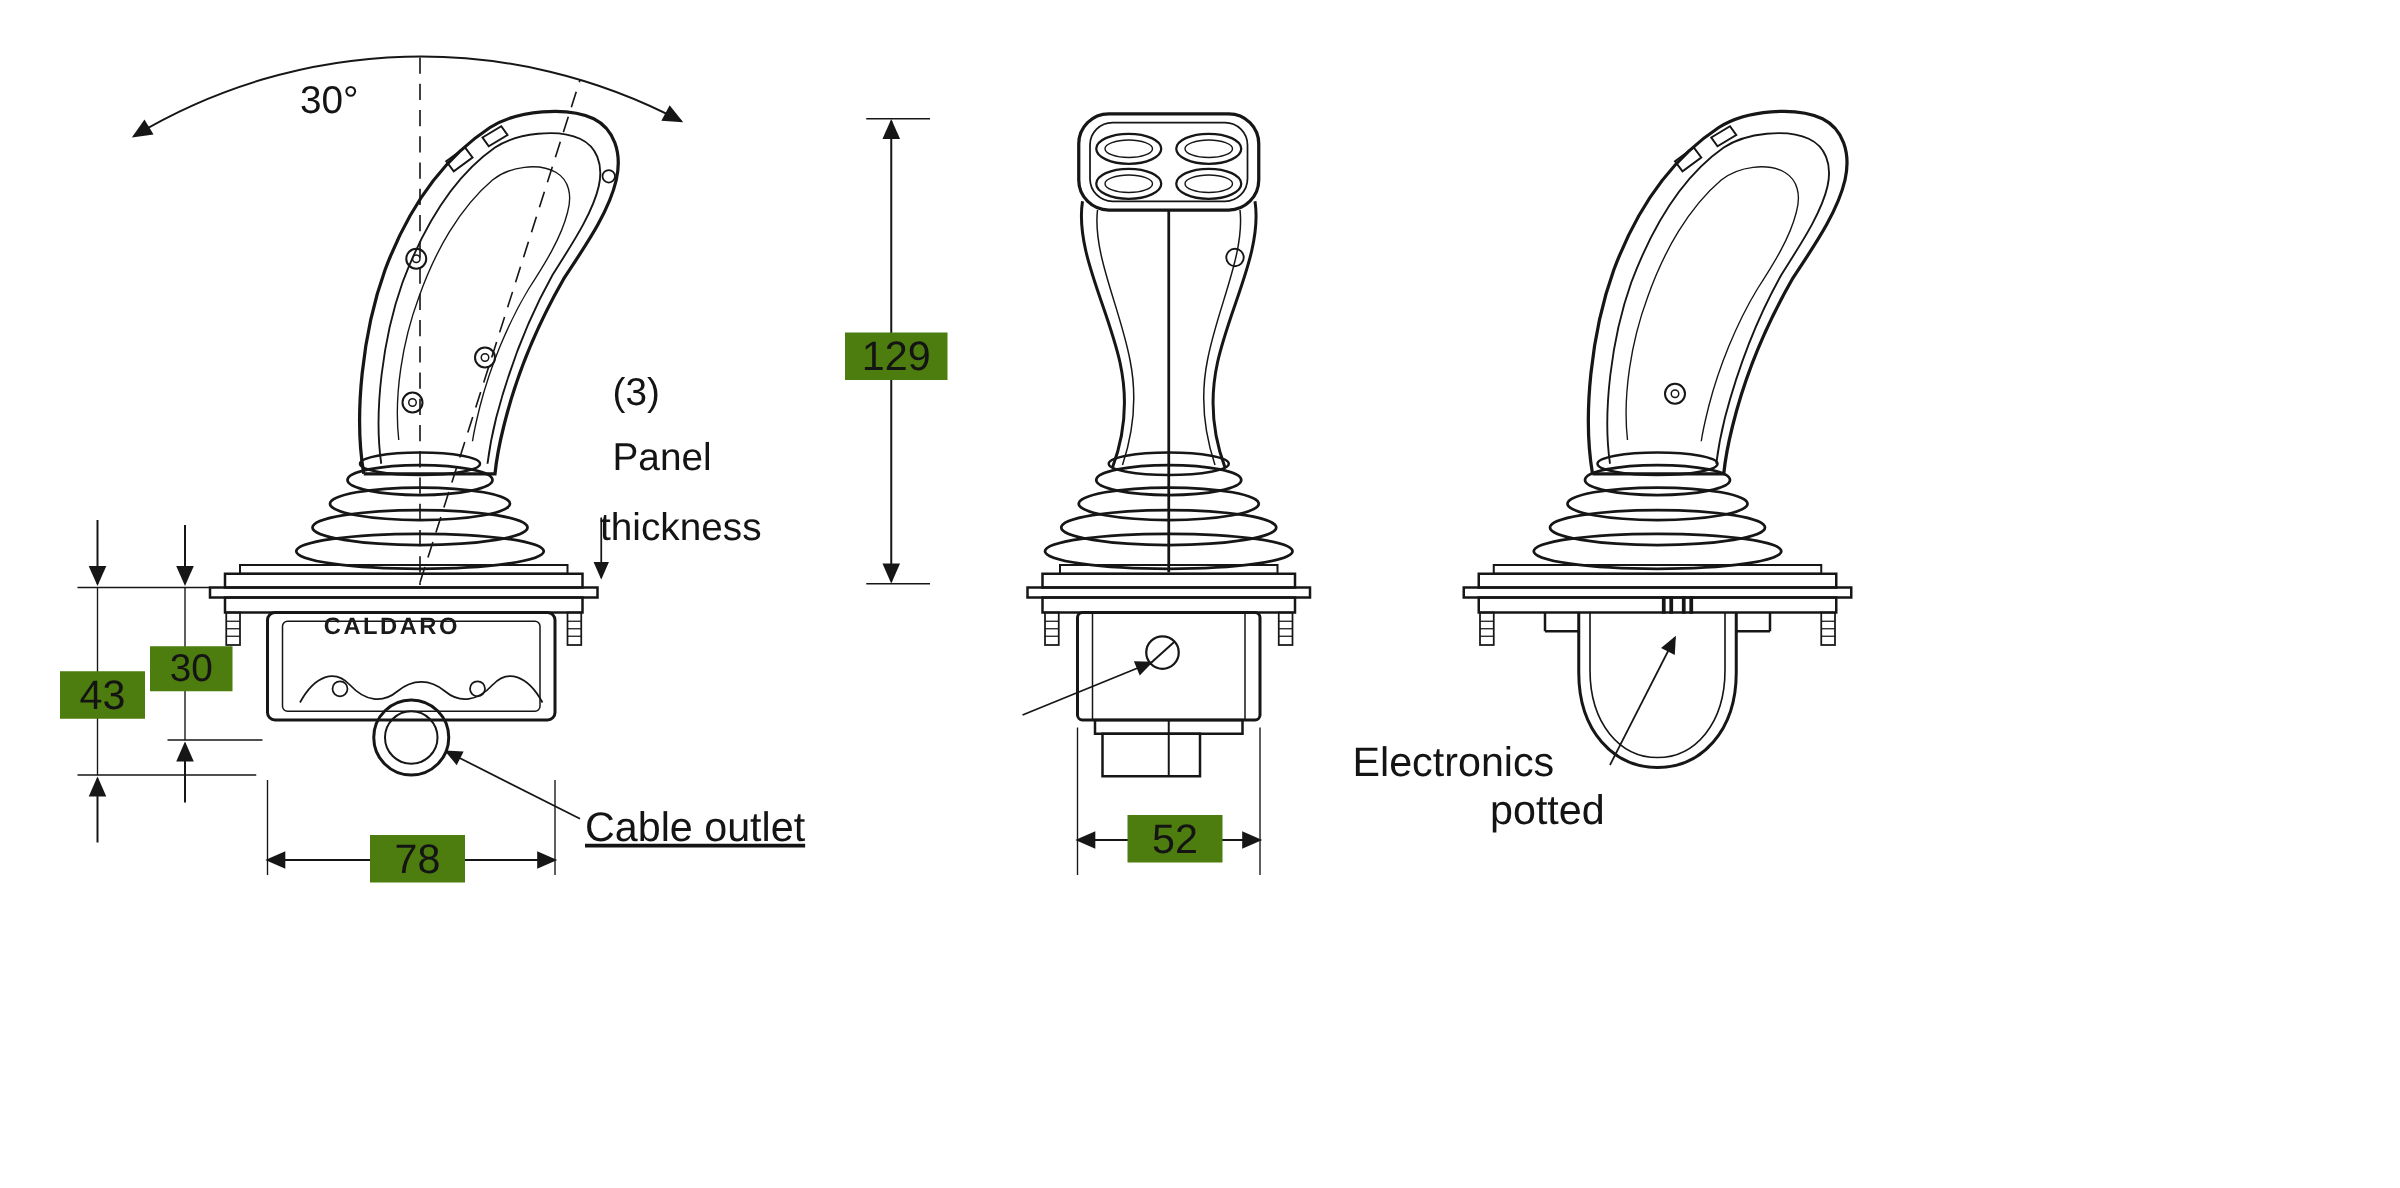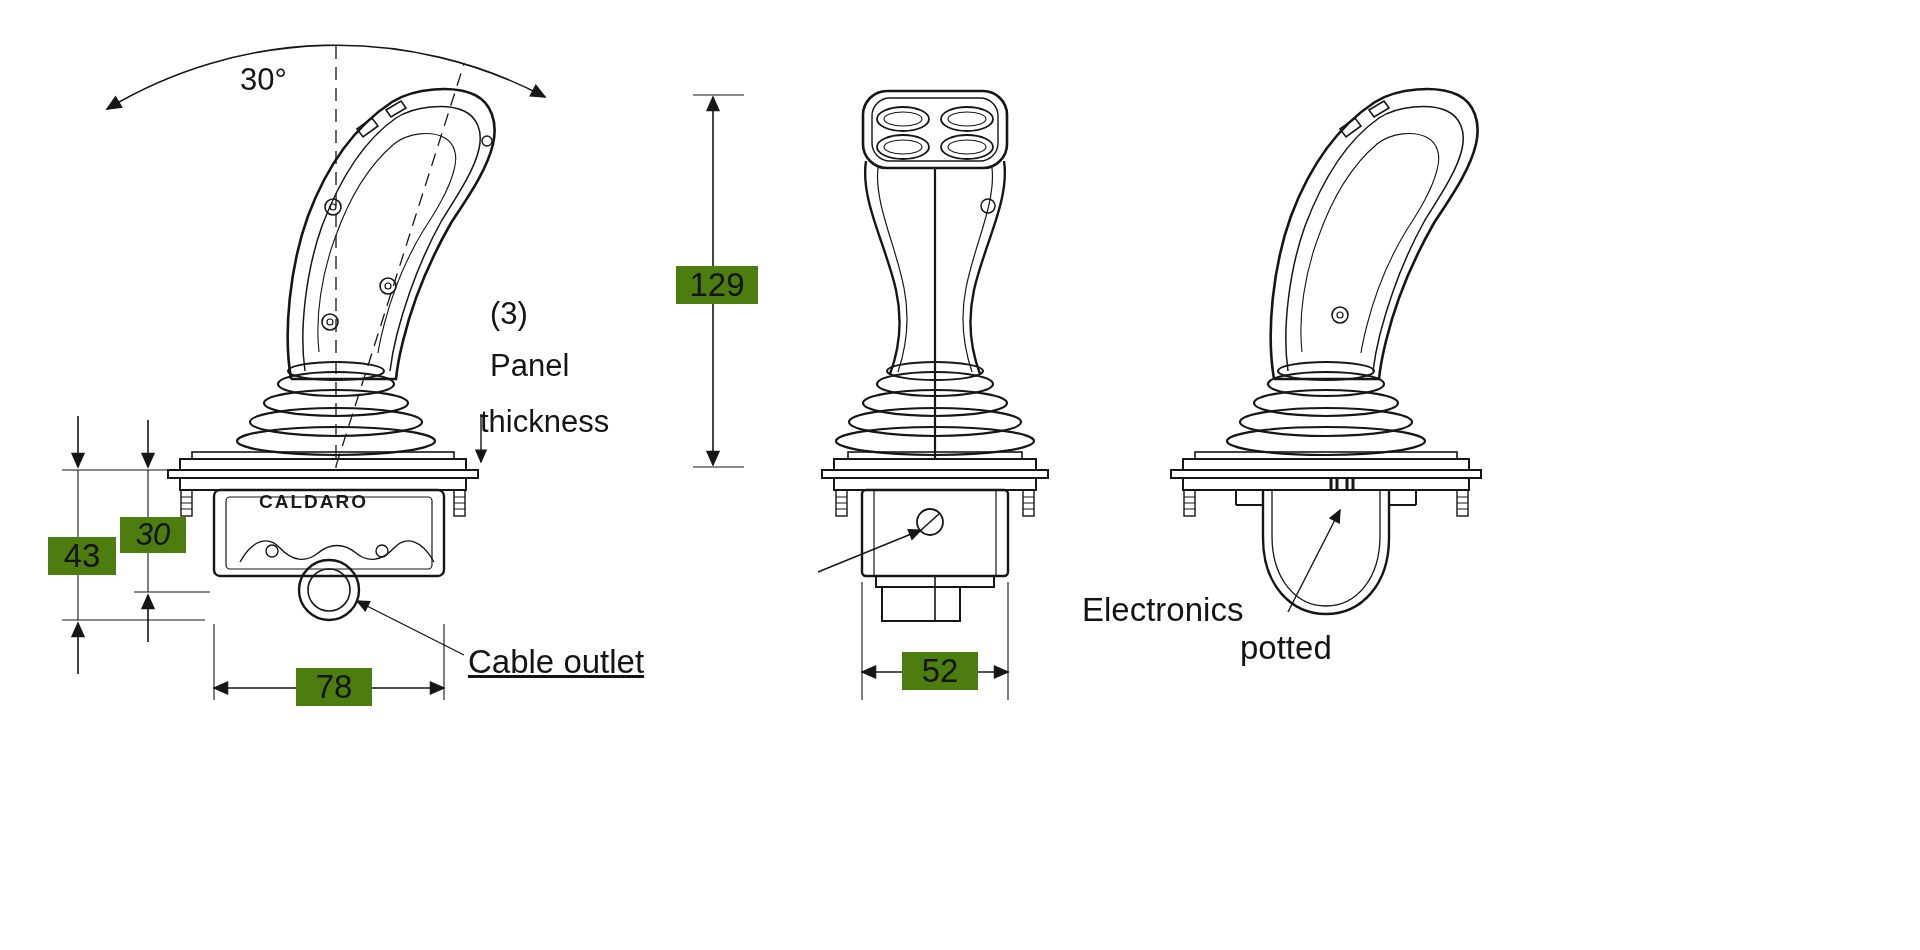--- a/index.html
+++ b/index.html
@@ -208,21 +208,21 @@
 </div>
 
 <div class="lbl f31" style="left:196px;top:62px;margin-left:44px;">30°</div>
 
 <div class="lbl f31" style="left:490px;top:296px;">(3)</div>
 <div class="lbl f31" style="left:490px;top:336px;margin-top:12px;">Panel</div>
 <div class="lbl f31" style="left:480px;top:376px;margin-top:28px;">thickness</div>
 
 <div class="lbl f33 dimtxt" style="left:676px;top:266px;width:72px;">129</div>
 <div class="lbl f33 dimtxt" style="left:48px;top:537px;width:58px;">43</div>
-<div class="lbl f31 dimtxt" style="left:120px;top:517px;width:56px;font-style:italic;">30</div>
+<div class="lbl f31 dimtxt" style="left:120px;top:517px;width:56px;">30</div>
 <div class="lbl f33 dimtxt" style="left:296px;top:668px;width:66px;">78</div>
 <div class="lbl f33 dimtxt" style="left:902px;top:652px;width:66px;">52</div>
 
 <div class="lbl f33" style="left:468px;top:643px;text-decoration:underline;">Cable outlet</div>
 <div class="lbl f33" style="left:1082px;top:591px;">Electronics</div>
-<div class="lbl f33" style="left:1192px;top:629px;margin-left:48px;">potted</div>
+<div class="lbl f33" style="left:1192px;top:629px;">potted</div>
 
 <div class="lbl brand" style="left:259px;top:491px;width:140px;">CALDARO</div>
 
 </body></html>

